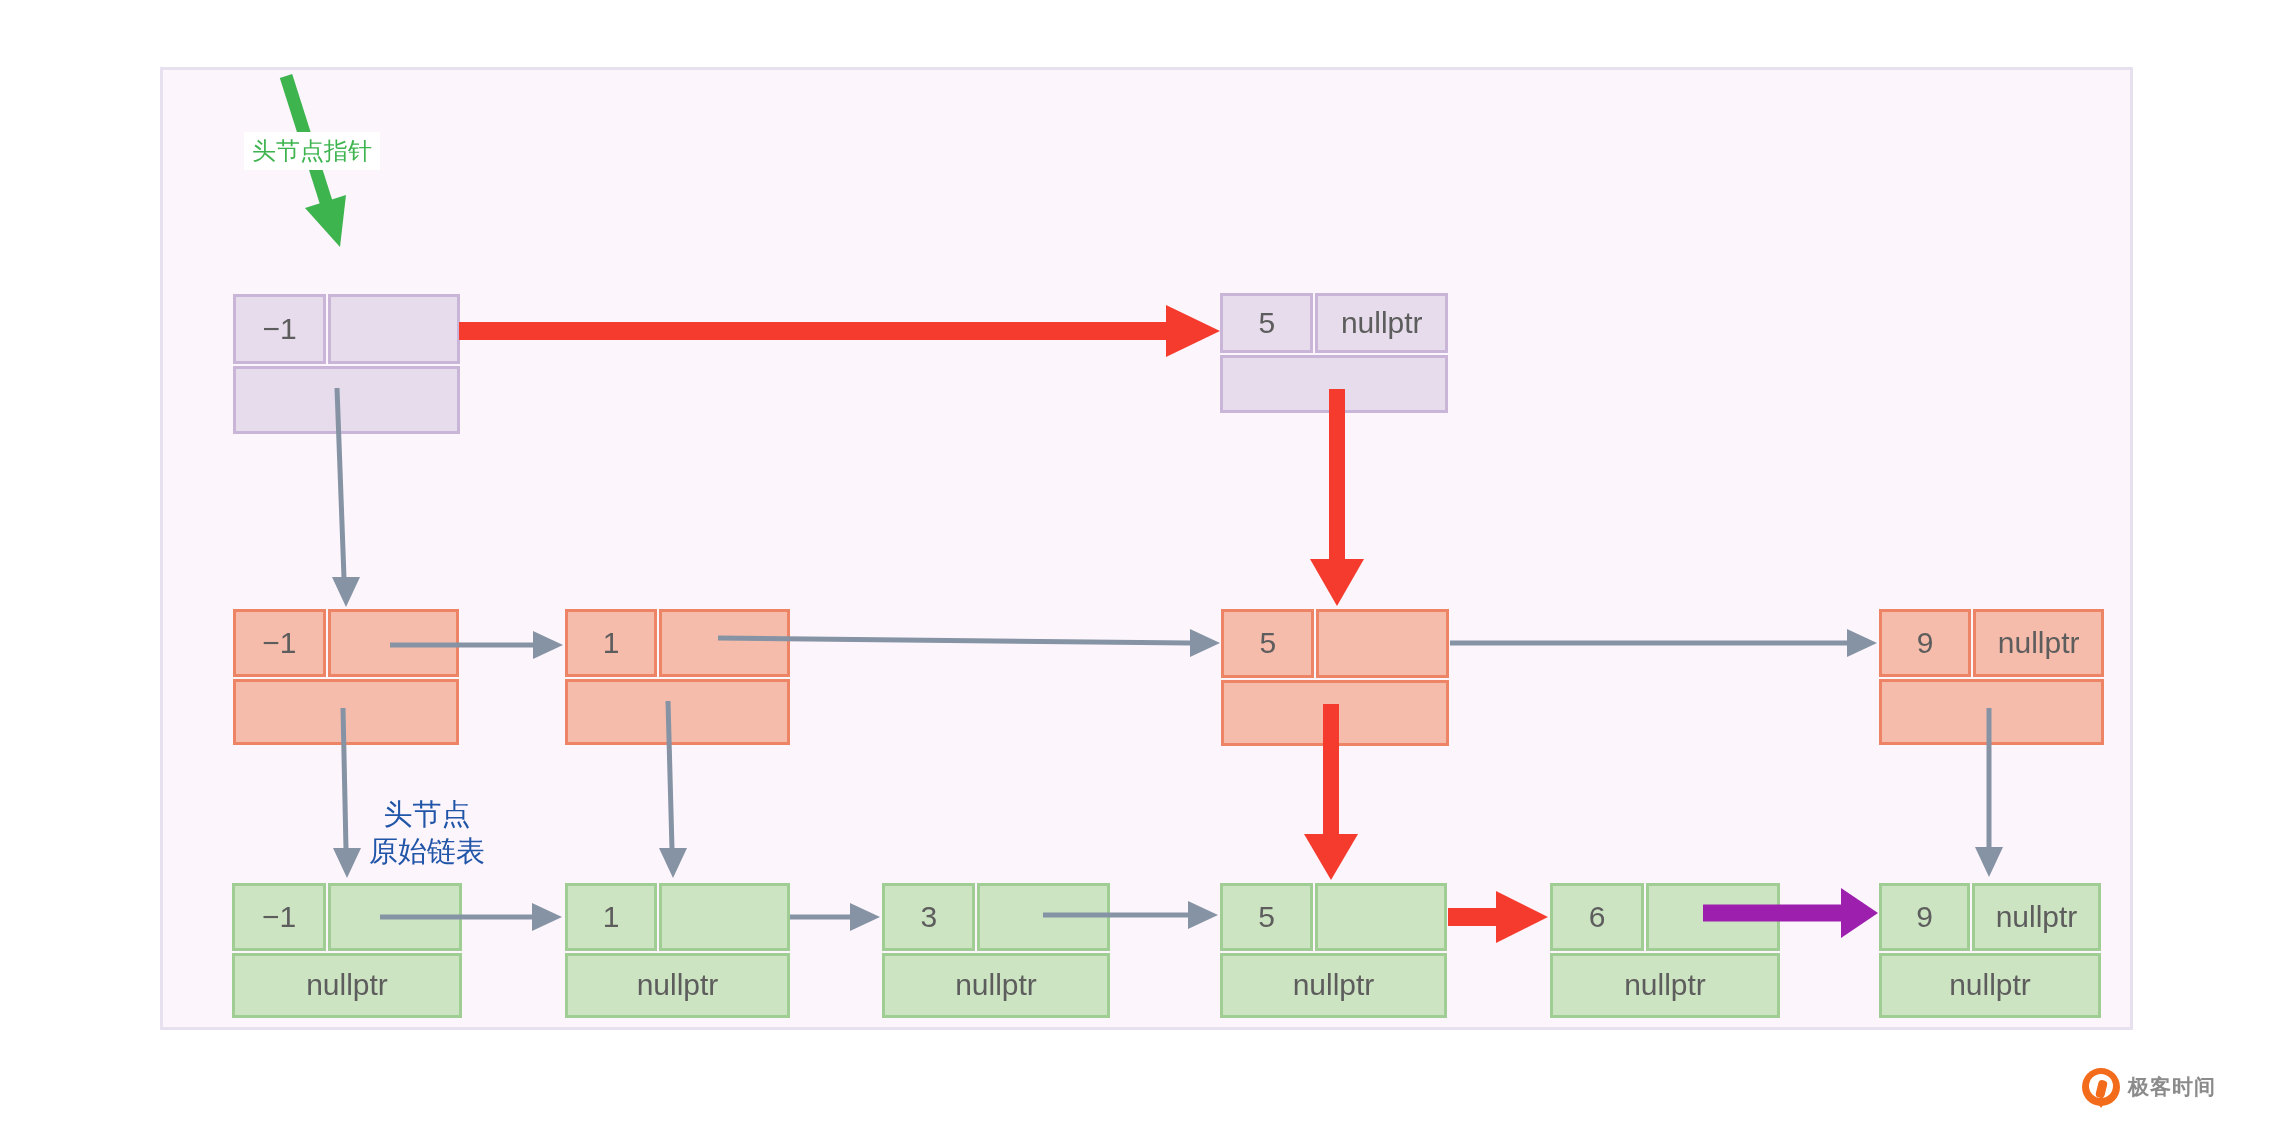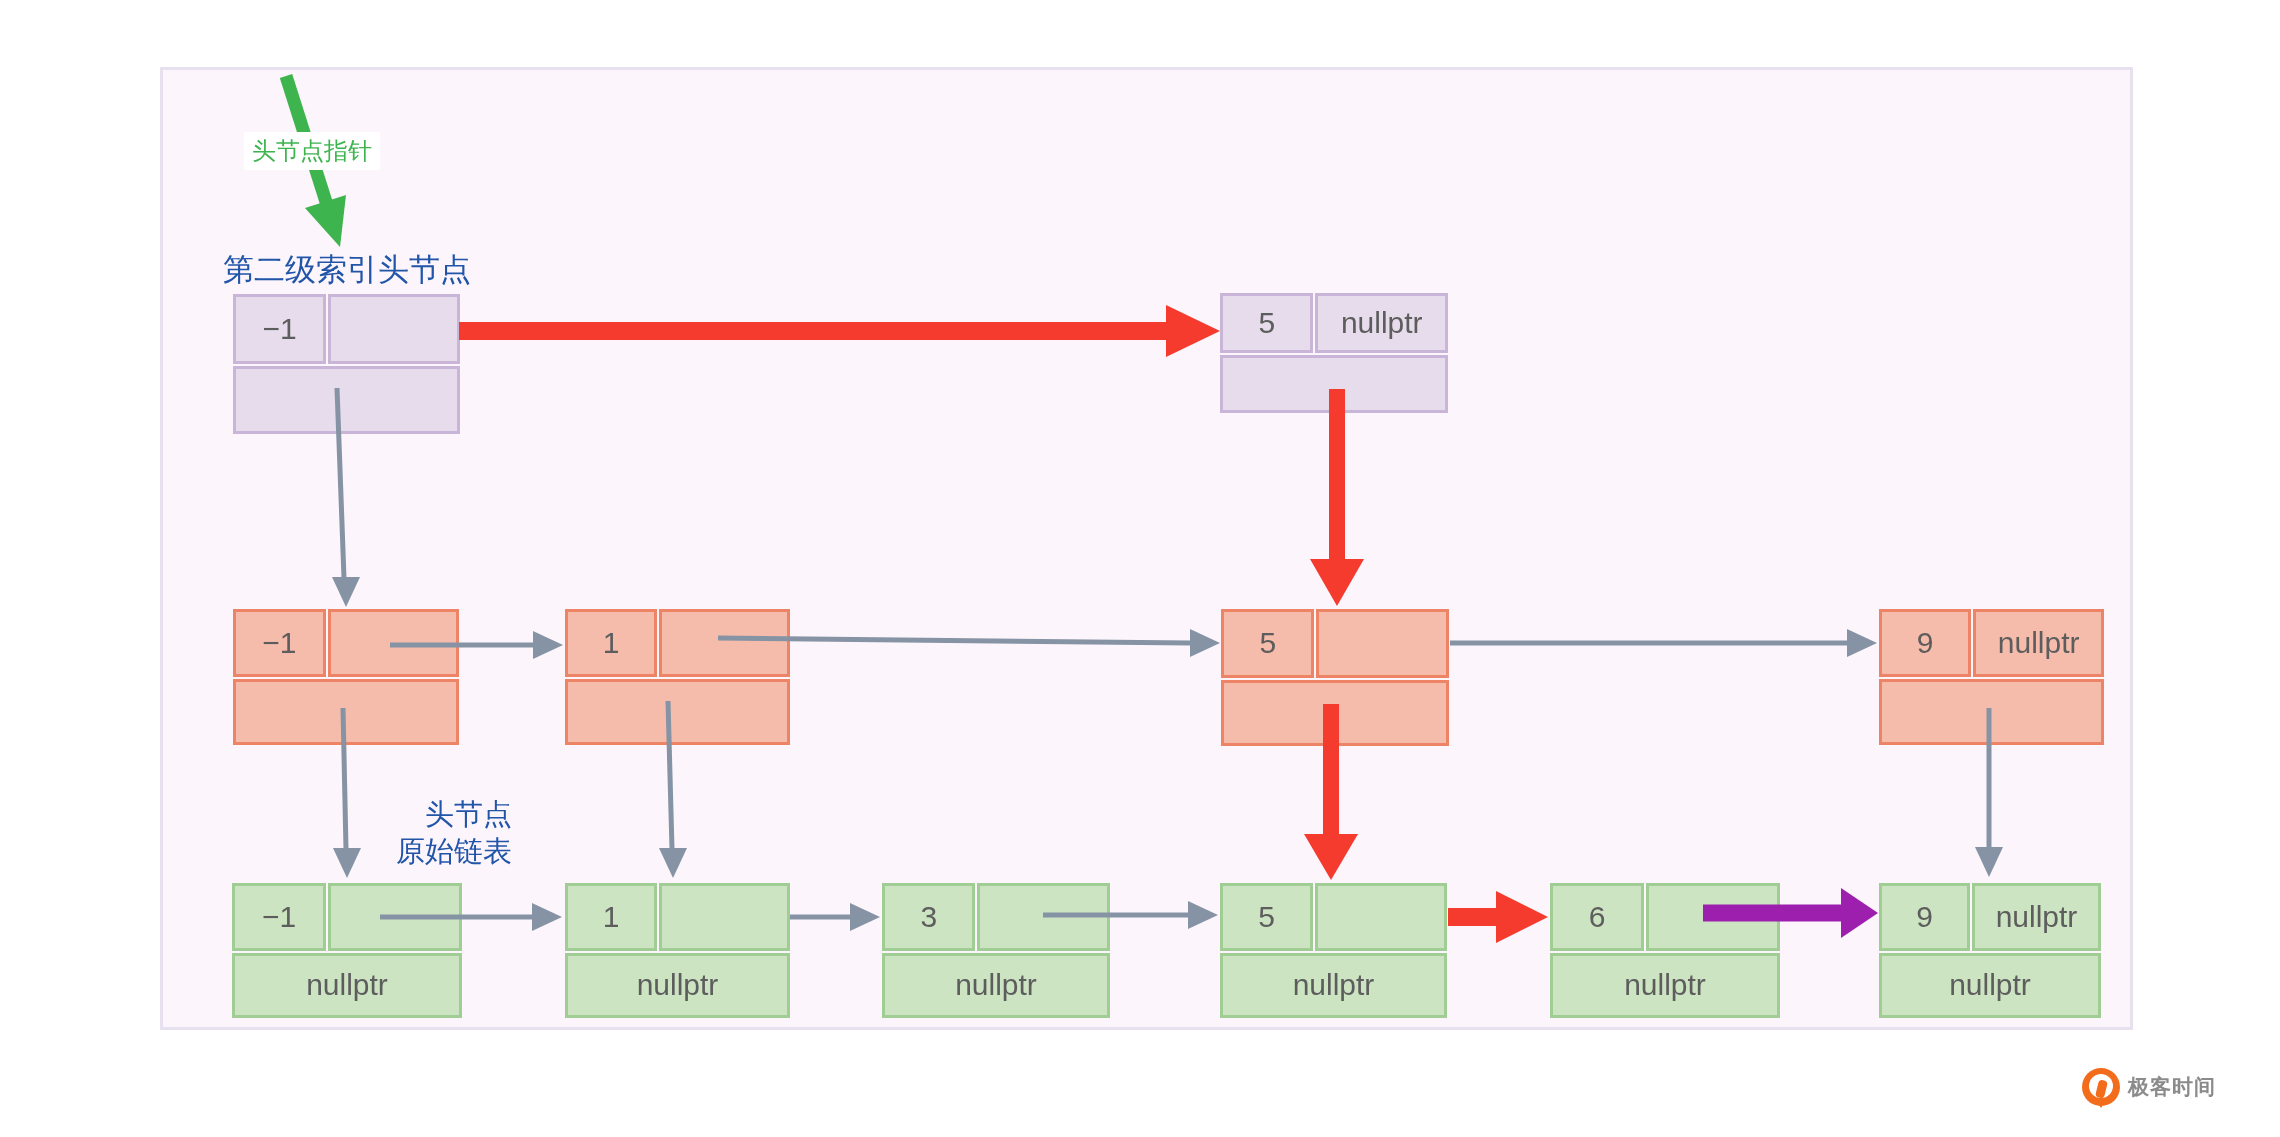--- a/index.html
+++ b/index.html
@@ -23,21 +23,21 @@
   .cell.ptr{flex:1;}
   .cell.next{flex:1;height:50%;}
   .purple{--fl:#e6dcec;--bd:#c9b5d8;}
   .orange{--fl:#f6bcab;--bd:#ee8466;}
   .greenN{--fl:#cde4c2;--bd:#a0cd93;}
   
   .lbl{position:absolute;z-index:3;font-weight:normal;white-space:nowrap;}
   .lbl-blue{color:#2155a8;font-size:31px;}
   .lbl-green{color:#3eb44f;font-size:24px;background:#ffffff;padding:3px 8px;}
   .lbl-center{text-align:center;white-space:normal;line-height:37px;font-size:29px;}
-  .lbl-center span{display:block;text-align:right;}
+  .lbl-center span{display:block;}
   
   svg.arrows{position:absolute;left:0;top:0;z-index:2;pointer-events:none;}
   .arrow-gray line{stroke:#8593a4;stroke-width:5;}
   .arrow-gray polygon{fill:#8593a4;}
   .arrow-red line{stroke:#f43b2e;}
   .arrow-red polygon{fill:#f43b2e;}
   .arrow-purple line{stroke:#9c1fad;stroke-width:17;}
   .arrow-purple polygon{fill:#9c1fad;}
   .arrow-green line{stroke:#3eb44f;stroke-width:13;}
   .arrow-green polygon{fill:#3eb44f;}
@@ -210,21 +210,20 @@
       <line x1="668" y1="701" x2="672" y2="849"></line>
       <polygon points="673,878 659,848 687,848"></polygon>
     </g>
     <g class="arrow-gray">
       <line x1="1989" y1="708" x2="1989" y2="848"></line>
       <polygon points="1989,877 1975,847 2003,847"></polygon>
     </g>
   </svg>
 
   <div class="lbl lbl-green" style="left:244px;top:132px">头节点指针</div>
-  <div class="lbl lbl-blue" style="left:223px;top:249px">第二级索引头节点</div>
   <div class="lbl lbl-blue lbl-center" style="left:342px;top:796px;width:170px">
     <span>头节点</span>
     <span>原始链表</span>
   </div>
 
   <div class="logo">
     <span class="logo-icon">
         <span class="logo-tail"></span>
       </span>
     <span class="logo-text">极客时间</span>

